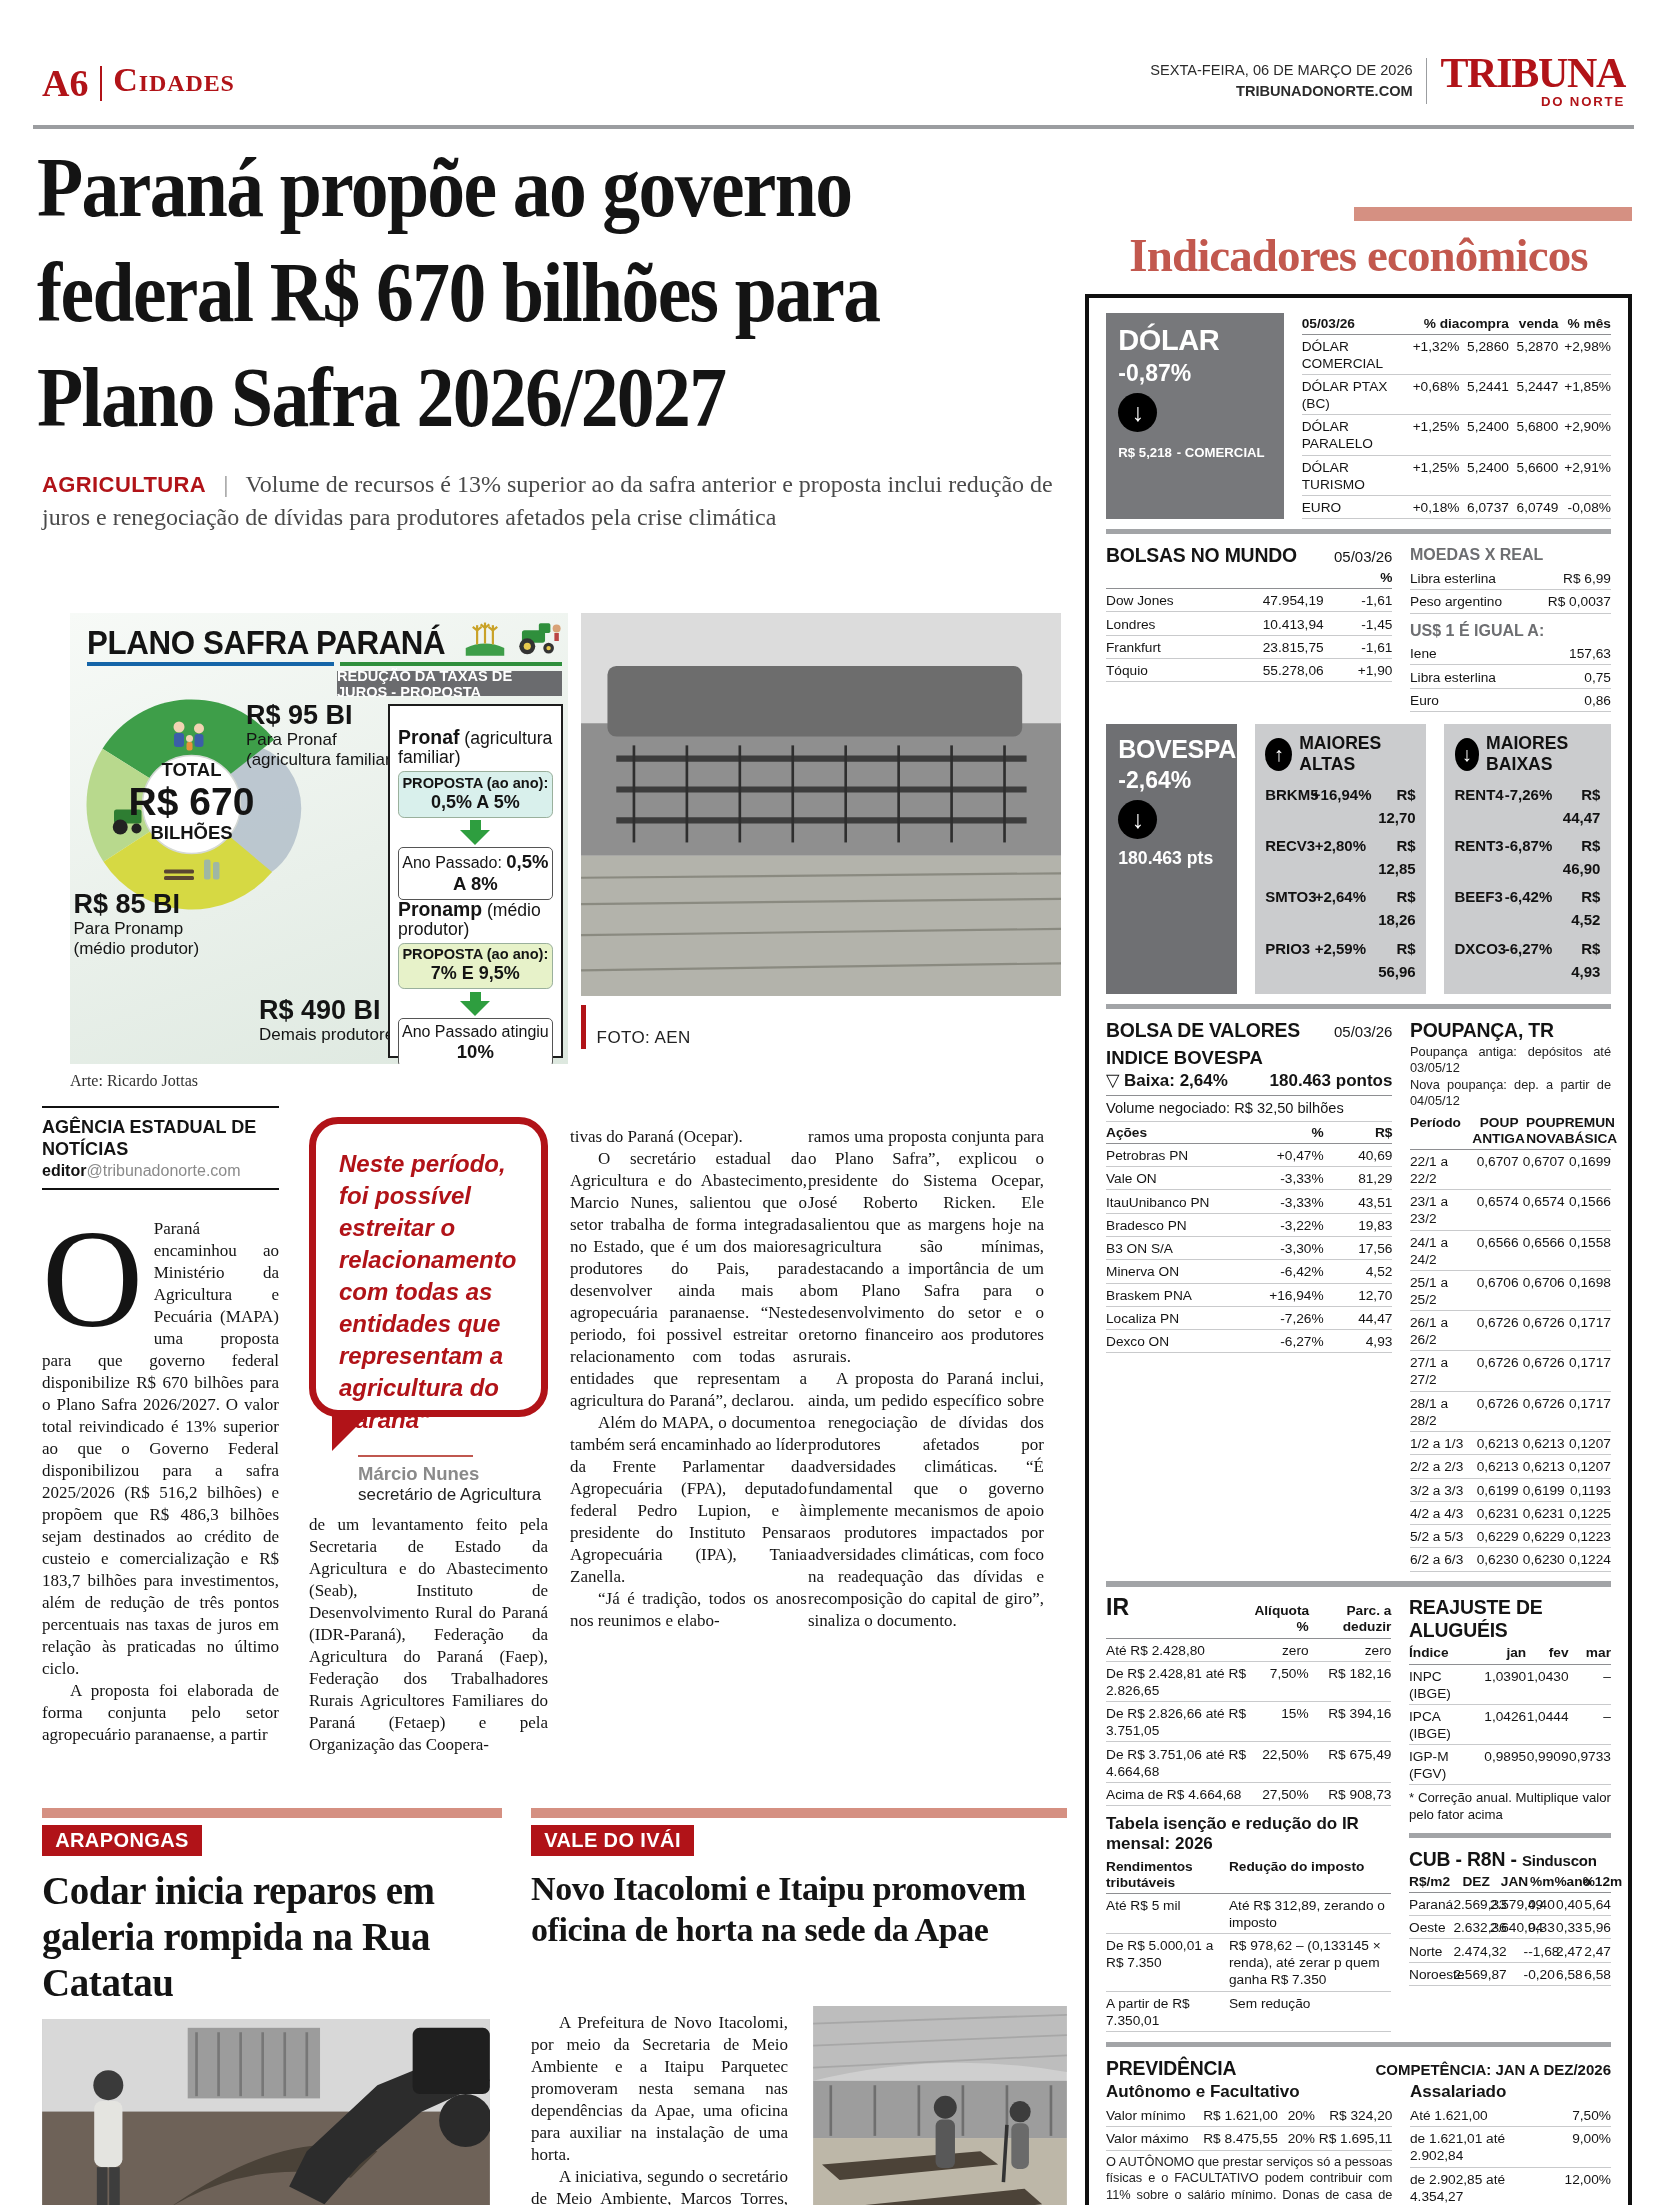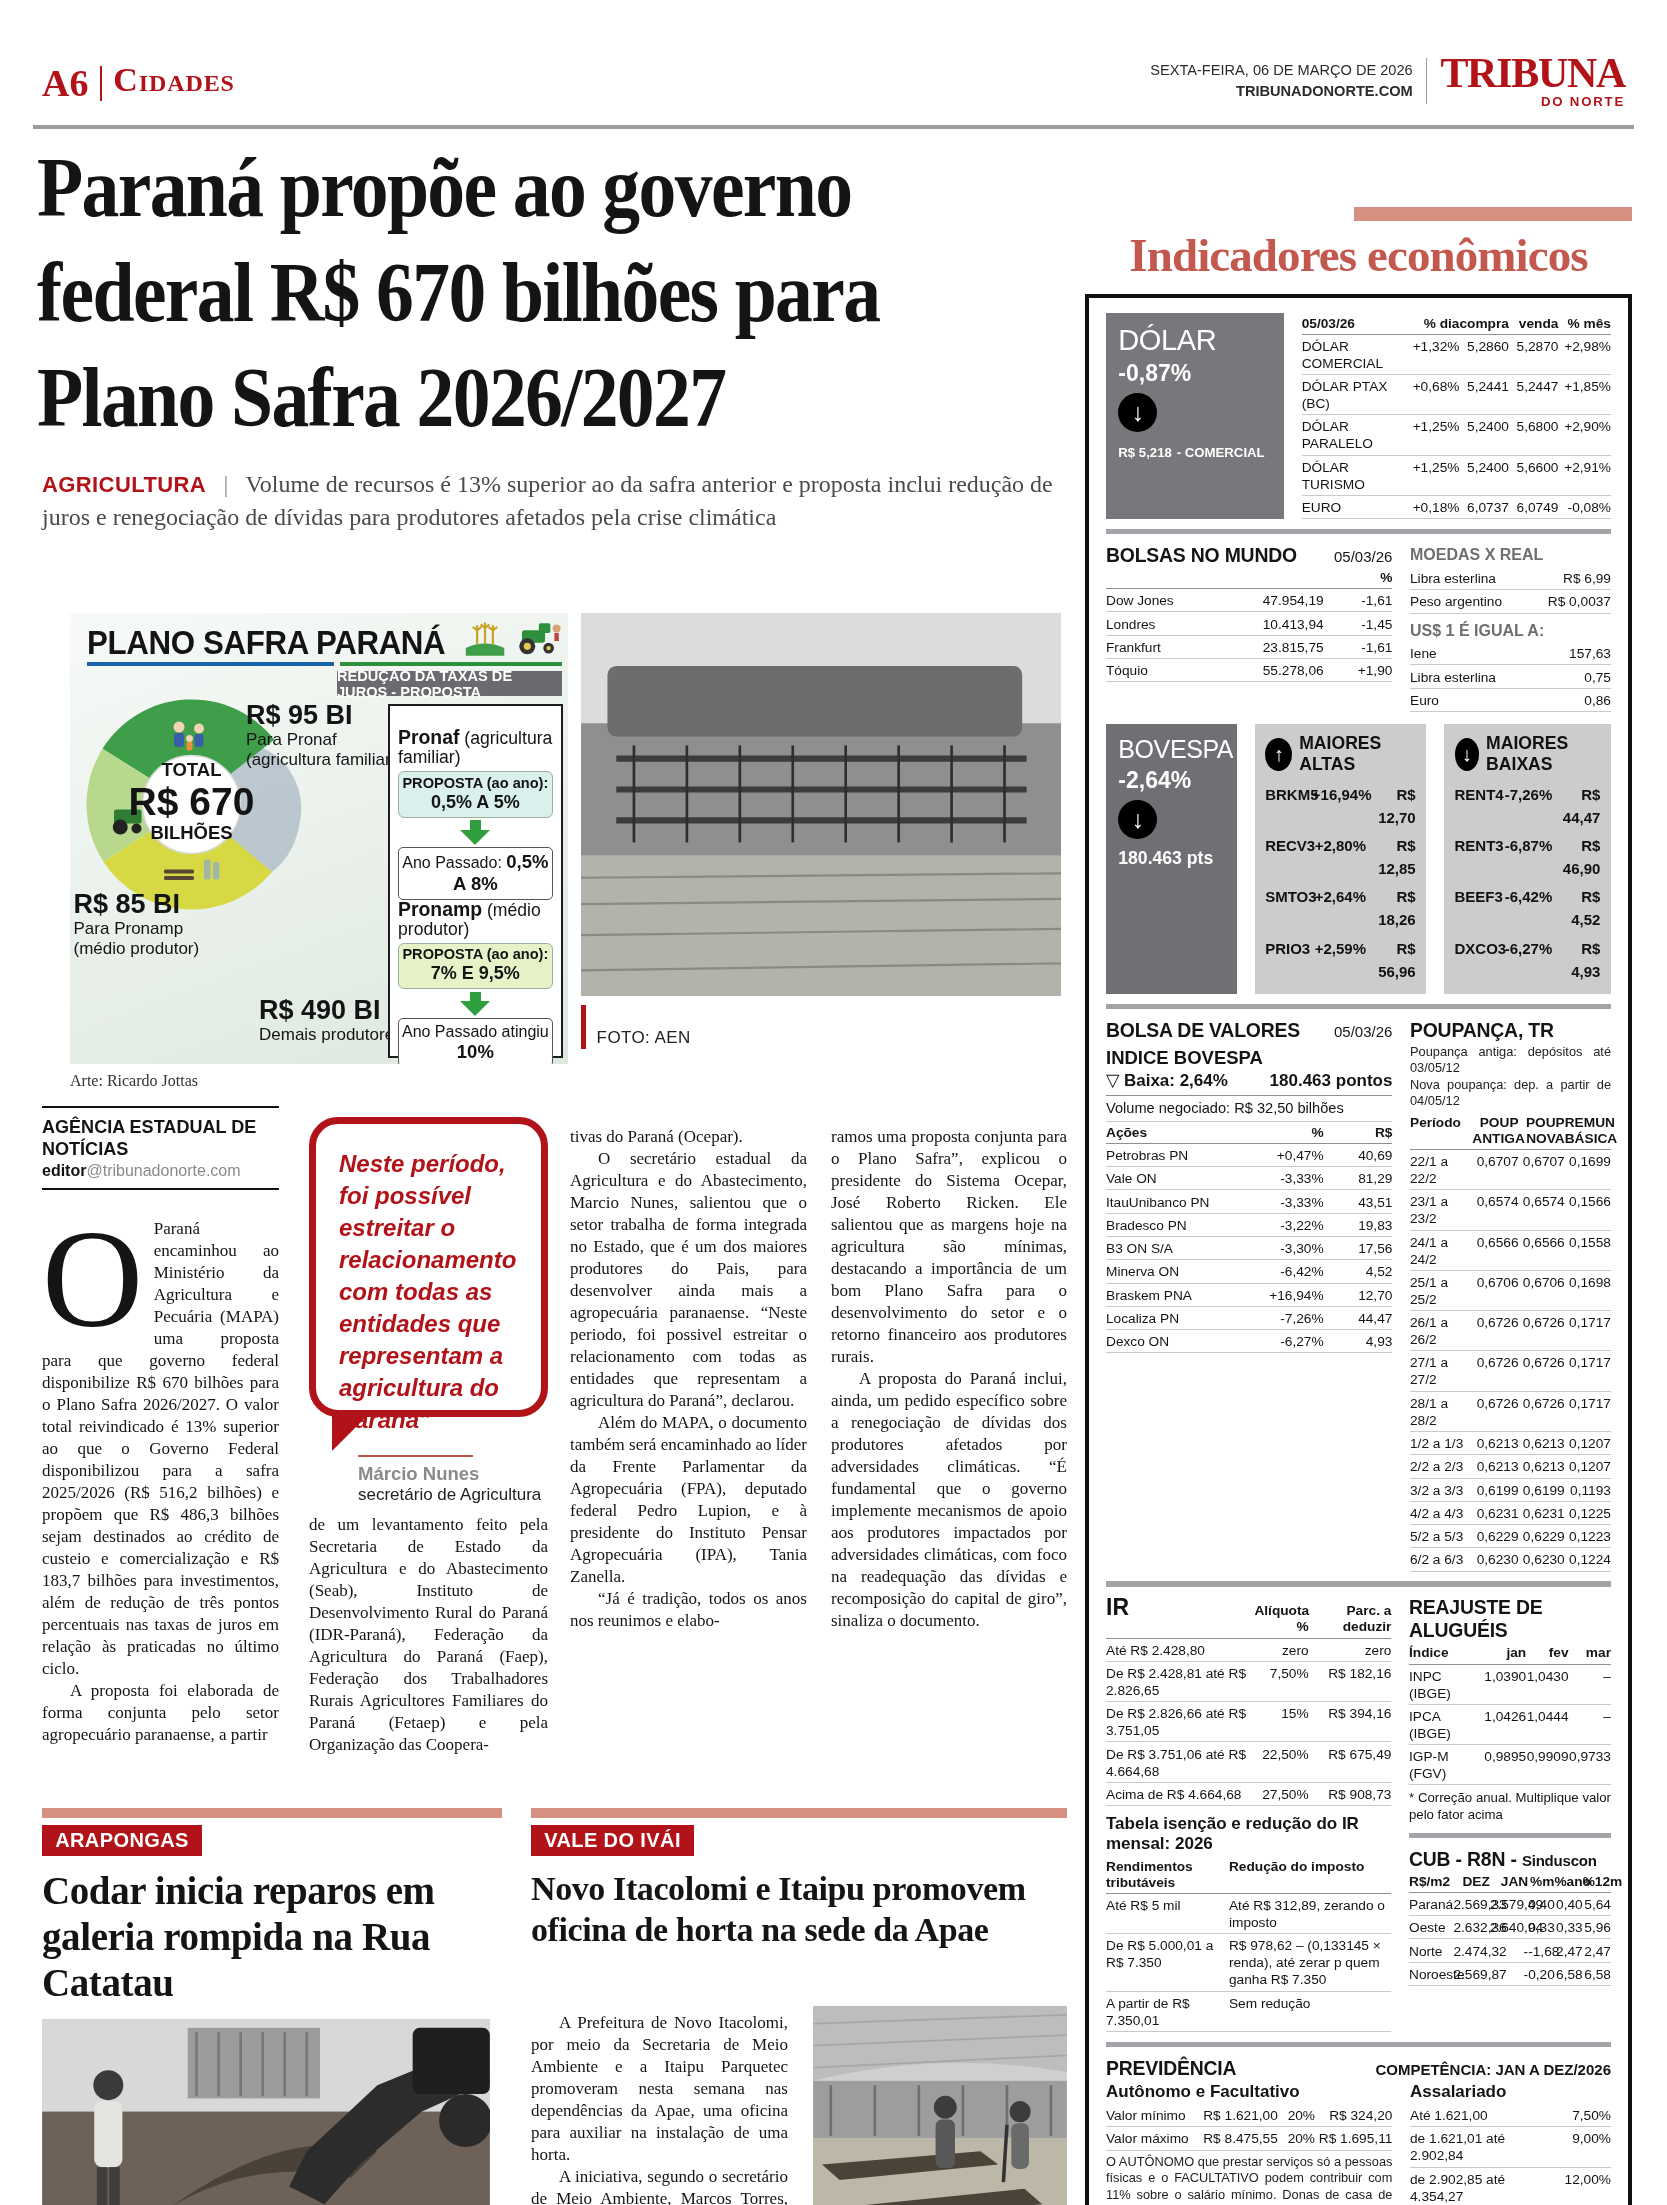--- a/index.html
+++ b/index.html
@@ -78,21 +78,21 @@
   #byline{position:absolute;left:42px;top:1106px;width:237px;font-family:var(--sans)}
   .by-rule{height:1.8px;background:#111}
   .by-name{font-size:19px;font-weight:800;margin:8px 0 2.6px;transform:scaleX(.95);transform-origin:left}
   .by-mail{font-size:16px;color:#8a8a8a;margin-bottom:8px}
   .by-mail b{color:#111}
   .acol p{margin:0 0 0 0;text-align:justify;font-size:17px;line-height:22px}
   .acol p.ind{text-indent:28px}
   #col1{position:absolute;left:42px;top:1218px;width:237px;height:600px;overflow:hidden}
   #col2{position:absolute;left:309px;top:1514px;width:239px;height:309px;overflow:hidden}
   #col3{position:absolute;left:570px;top:1126px;width:237px;height:670px;overflow:hidden}
-  #col4{position:absolute;left:831px;top:1126px;width:236px;height:670px;overflow:hidden}
+  #col4{position:absolute;left:808px;top:1126px;width:236px;height:670px;overflow:hidden}
   .dropcap{float:left;font-size:140px;line-height:111px;padding:5.3px 10.6px 0 0;font-weight:400}
   #quote-box{position:absolute;left:309px;top:1117px;width:239px;height:300px;border:7px solid var(--red);
      border-radius:29px;padding:16px 15px;box-sizing:border-box}
   #quote-box::after{content:"";position:absolute;left:16px;bottom:-41px;width:0;height:0;
      border:20px solid transparent;border-top-color:var(--red);border-left-color:var(--red)}
   #quote-box p{margin:8px;font-family:var(--sans);font-style:italic;font-weight:600;color:var(--red);
      font-size:24px;line-height:32px}
   #quote-attrib{position:absolute;left:358px;top:1455px;width:190px;font-family:var(--sans)}
   .qrule{width:115px;height:2.2px;background:#c0574f;margin-bottom:6.2px}
   .qname{font-size:18.5px;font-weight:800;color:#8a8a8a}
@@ -143,21 +143,21 @@
   .t-isen .tcell:last-child{text-align:left;padding-left:8.8px}
   .t-reaj .trow{grid-template-columns:36% 22% 21% 21%}
   .t-cub .trow{grid-template-columns:22% 18% 19% 13% 14% 14%}
   .t-auto .trow{grid-template-columns:33% 27% 13% 27%}
   .flexrow{display:flex;justify-content:space-between;gap:17.6px}
   .fl-l{width:57%}.fl-r{width:40%}
   .note{font-size:12.8px;line-height:16.3px;text-align:justify;margin:3.5px 0;color:#222}
   
   .card{color:#fff;padding:11.5px 12.3px;box-sizing:border-box}
   .dolar-card{background:var(--midgray);width:180px;min-height:148px}
-  .cd-t{font-size:29px;font-weight:400;letter-spacing:-0.4px}
+  .cd-t{font-size:29px;font-weight:700;letter-spacing:-0.4px}
   .cd-p{font-size:23px;font-weight:700;margin:2.6px 0 6.2px}
   .circ{width:39px;height:39px;border-radius:50%;background:#000;color:#fff;display:flex;
      align-items:center;justify-content:center;font-size:25px;font-weight:700}
   .cd-v{font-size:17.6px;margin-top:8.8px;font-weight:800}
   .cd-v span{font-size:13.2px;font-weight:700}
   .bov-card{background:#6f7073;width:131px;min-height:168px}
   .bov-card .cd-t{font-size:25px}
   .bov-card .circ{margin:6.2px 0}
   .mov-card{background:var(--ltgray);color:#111;width:176px;min-height:168px;padding:9.7px 10.6px}
   .cardhead{display:flex;align-items:center;gap:7px;font-weight:800;font-size:17.6px;margin-bottom:4.4px}

